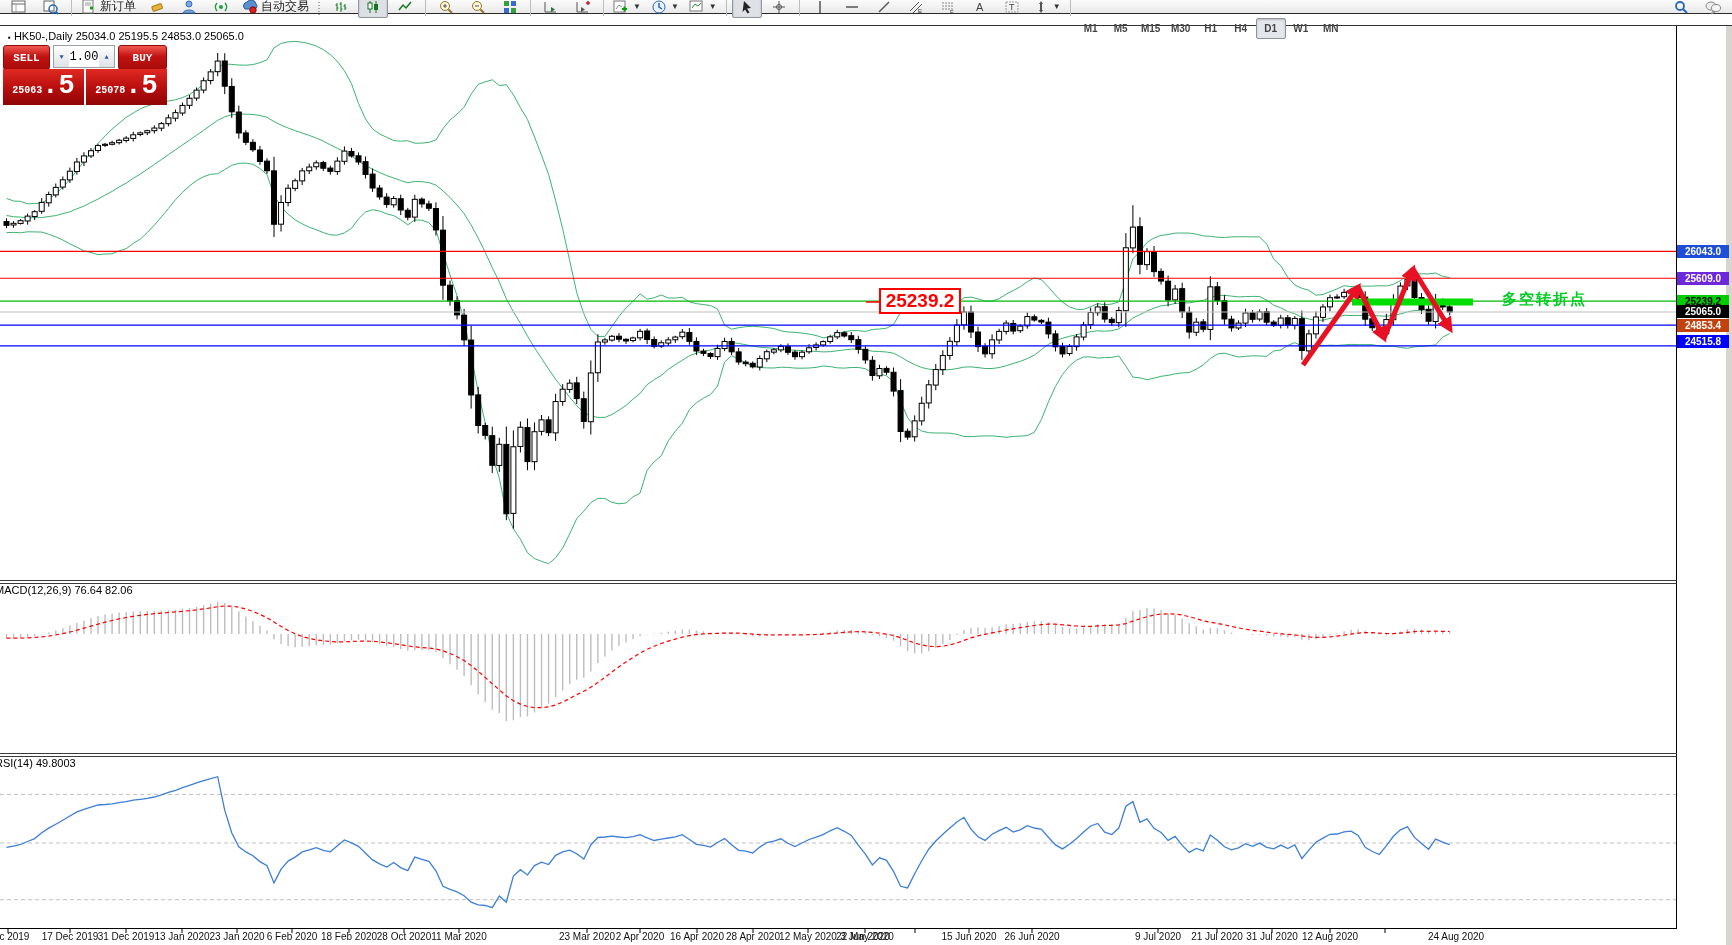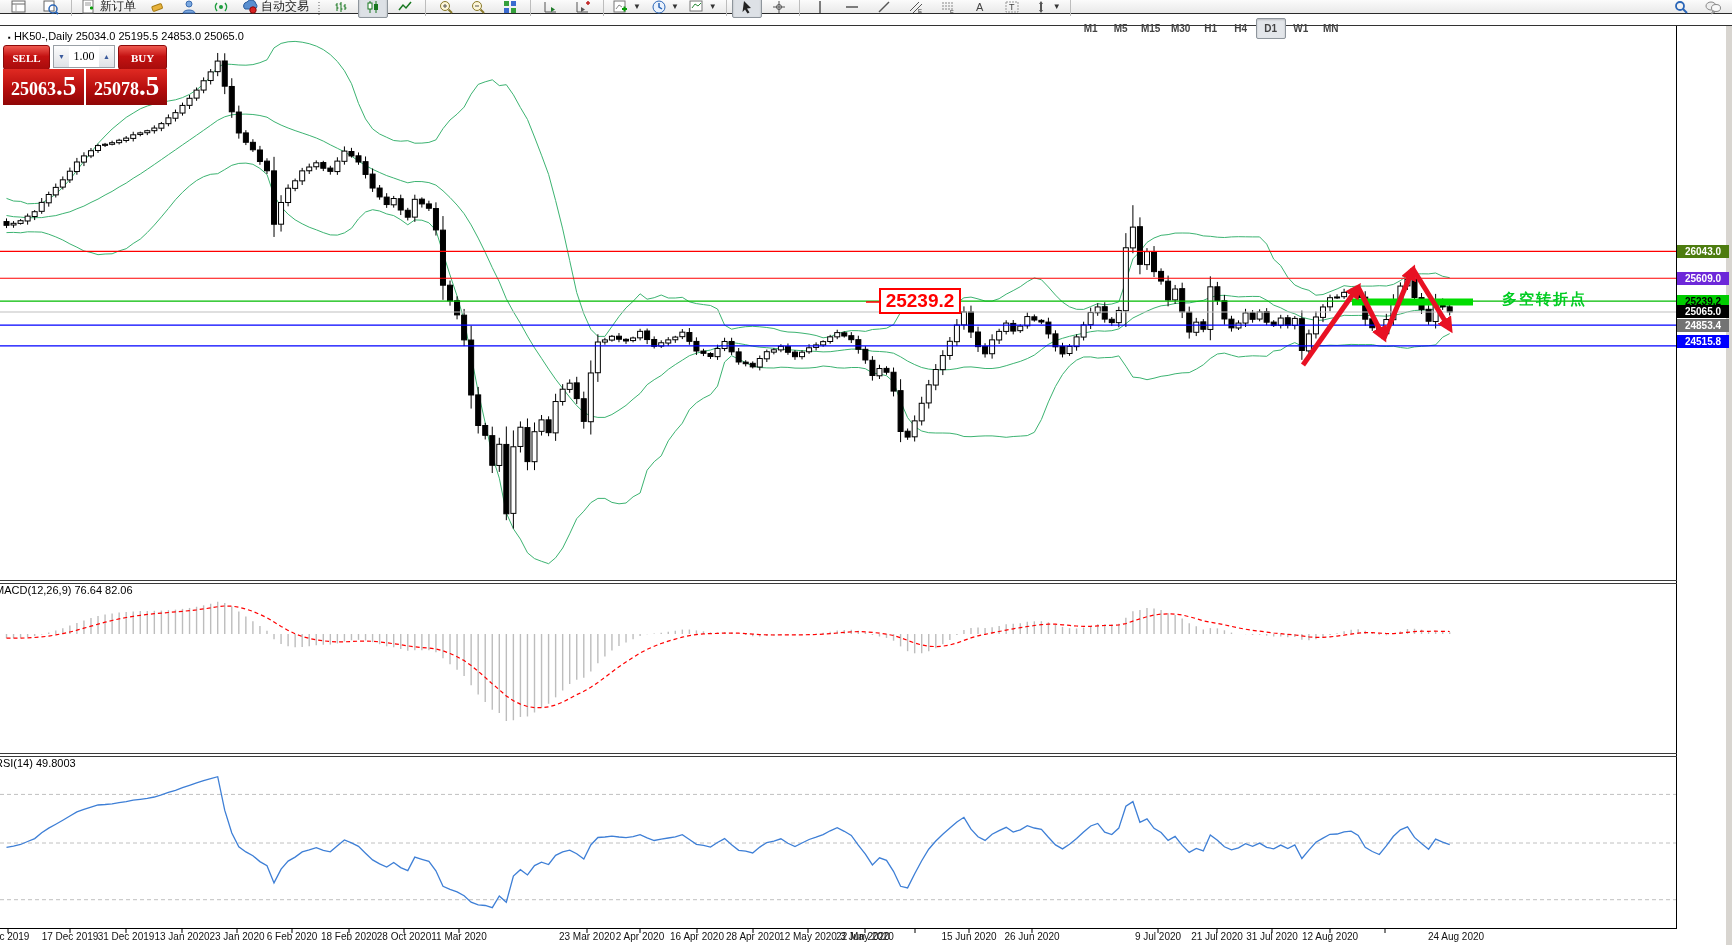--- a/index.html
+++ b/index.html
@@ -22,34 +22,34 @@
   .spacer{flex:1;}
   #chart-info{position:absolute;left:8px;top:30px;font-size:11px;color:#000;z-index:20;}
   #axis-col{position:absolute;left:1677px;top:26px;width:49px;height:919px;background:#fff;z-index:8;}
   #scroll-strip{position:absolute;left:1726px;top:26px;width:6px;height:919px;background:#d8d5d0;z-index:7;}
   .ptick-label{position:absolute;font-size:10px;color:#000;white-space:nowrap;}
   .badge{position:absolute;left:1677px;width:52px;height:13px;font-size:10px;font-weight:bold;
     display:flex;align-items:center;justify-content:center;z-index:9;}
   .ind-label{position:absolute;font-size:11px;color:#000;z-index:6;white-space:nowrap;}
   .date-label{position:absolute;top:931px;font-size:10px;color:#111;white-space:nowrap;transform:translateX(-50%);z-index:6;}
   
-  #ocp{position:absolute;left:3px;top:45px;width:164px;z-index:30;font-family:Liberation Serif, serif;}
+  #ocp{position:absolute;left:3px;top:45px;width:164px;z-index:30;font-family:Liberation Mono, monospace;}
   #ocp .row1{display:flex;height:23px;}
   .trade-btn{width:45px;height:23px;color:#fff;font-weight:bold;font-size:11px;
     background:linear-gradient(#f05a50,#c41212 45%,#a80c0c);border:1px solid #8c0a0a;border-radius:3px;
     display:flex;align-items:center;justify-content:center;}
   #buy-btn{width:47px;}
   .vol-wrap{flex:1;display:flex;margin:0 3px;border:1px solid #9aa0a6;background:#fff;height:21px;}
   .vol-btn{width:15px;background:linear-gradient(#fdfdfd,#dfe2e6);border:0;font-size:7px;color:#3a5a9c;
     display:flex;align-items:center;justify-content:center;}
   .vol-field{flex:1;border:0;text-align:center;font-size:12px;color:#000;background:#fff;display:flex;align-items:center;justify-content:center;}
   #ocp .row2{display:flex;height:36px;margin-top:1px;gap:2px;}
   .bigprice{flex:1;background:linear-gradient(#e02a22,#b60d0d 55%,#8f0606);color:#fff;
     display:flex;align-items:baseline;justify-content:center;padding-top:2px;}
-  .bigprice .small{font-size:18px;font-weight:bold;letter-spacing:0;}
+  .bigprice .small{font-size:10px;font-weight:bold;letter-spacing:0;}
   .bigprice .big{font-size:27px;font-weight:bold;line-height:30px;}
   
   #callout{position:absolute;left:879px;top:288px;width:78px;height:22px;border:2px solid #ff0000;
     background:#fff;color:#f00;font-size:19px;font-weight:bold;display:flex;align-items:center;
     justify-content:center;z-index:22;}
   #cn-note{position:absolute;left:1502px;top:290px;font-size:15px;font-weight:bold;color:#00cc22;
     letter-spacing:2px;z-index:22;}
   svg.layer{position:absolute;left:0;top:0;z-index:4;}
   .icon{display:inline-flex;}
 </style>
@@ -1089,25 +1089,25 @@
       <div class="ptick-label" style="left: 1684px; top: 537px;">21330.0</div>
       <div class="ptick-label" style="left: 1684px; top: 567px;">20802.0</div>
       <div class="ptick-label" style="left: 1684px; top: 587px;">596.11</div>
       <div class="ptick-label" style="left: 1684px; top: 628px;">0.00</div>
       <div class="ptick-label" style="left: 1684px; top: 732px;">-1415.19</div>
       <div class="ptick-label" style="left: 1684px; top: 756px;">100</div>
       <div class="ptick-label" style="left: 1684px; top: 788px;">80</div>
       <div class="ptick-label" style="left: 1684px; top: 837px;">50</div>
       <div class="ptick-label" style="left: 1684px; top: 894px;">15</div>
       <div class="ptick-label" style="left: 1684px; top: 916px;">0</div>
-      <div class="badge" style="top: 244.923px; background: #4d7c0f; color: rgb(255, 255, 255); text-align: center;">26043.0</div>
+      <div class="badge" style="top: 244.923px; background: #1d4ed8; color: rgb(255, 255, 255); text-align: center;">26043.0</div>
       <div class="badge" style="top: 271.78px; background: #6d28d9; color: rgb(255, 255, 255);">25609.0</div>
       <div class="badge" style="top: 294.663px; background: rgb(0, 204, 0); color: rgb(0, 0, 0);">25239.2</div>
       <div class="badge" style="top: 305.443px; background: rgb(0, 0, 0); color: rgb(255, 255, 255);">25065.0</div>
-      <div class="badge" style="top: 318.537px; background: #737373; color: rgb(255, 255, 255);">24853.4</div>
+      <div class="badge" style="top: 318.537px; background: #c2410c; color: rgb(255, 255, 255);">24853.4</div>
       <div class="badge" style="top: 335px; background: rgb(0, 0, 255); color: rgb(255, 255, 255);">24515.8</div>
       <div class="date-label" style="left: 8px;">Dec 2019</div>
       <div class="date-label" style="left: 70px;">17 Dec 2019</div>
       <div class="date-label" style="left: 126px;">31 Dec 2019</div>
       <div class="date-label" style="left: 182px;">13 Jan 2020</div>
       <div class="date-label" style="left: 237px;">23 Jan 2020</div>
       <div class="date-label" style="left: 292px;">6 Feb 2020</div>
       <div class="date-label" style="left: 349px;">18 Feb 2020</div>
       <div class="date-label" style="left: 404px;">28 Oct 2020</div>
       <div class="date-label" style="left: 459px;">11 Mar 2020</div>

